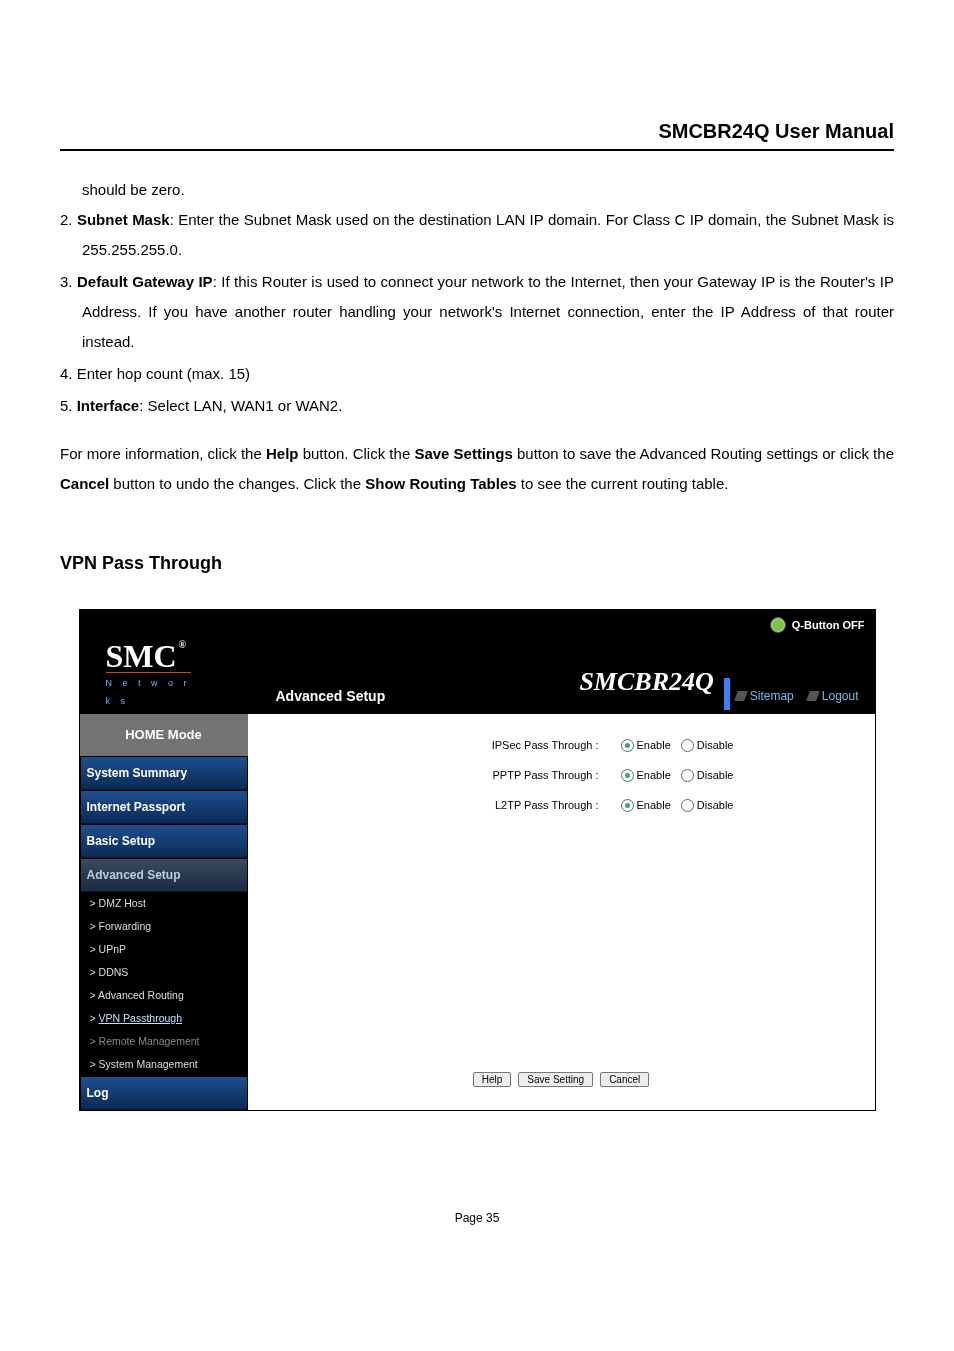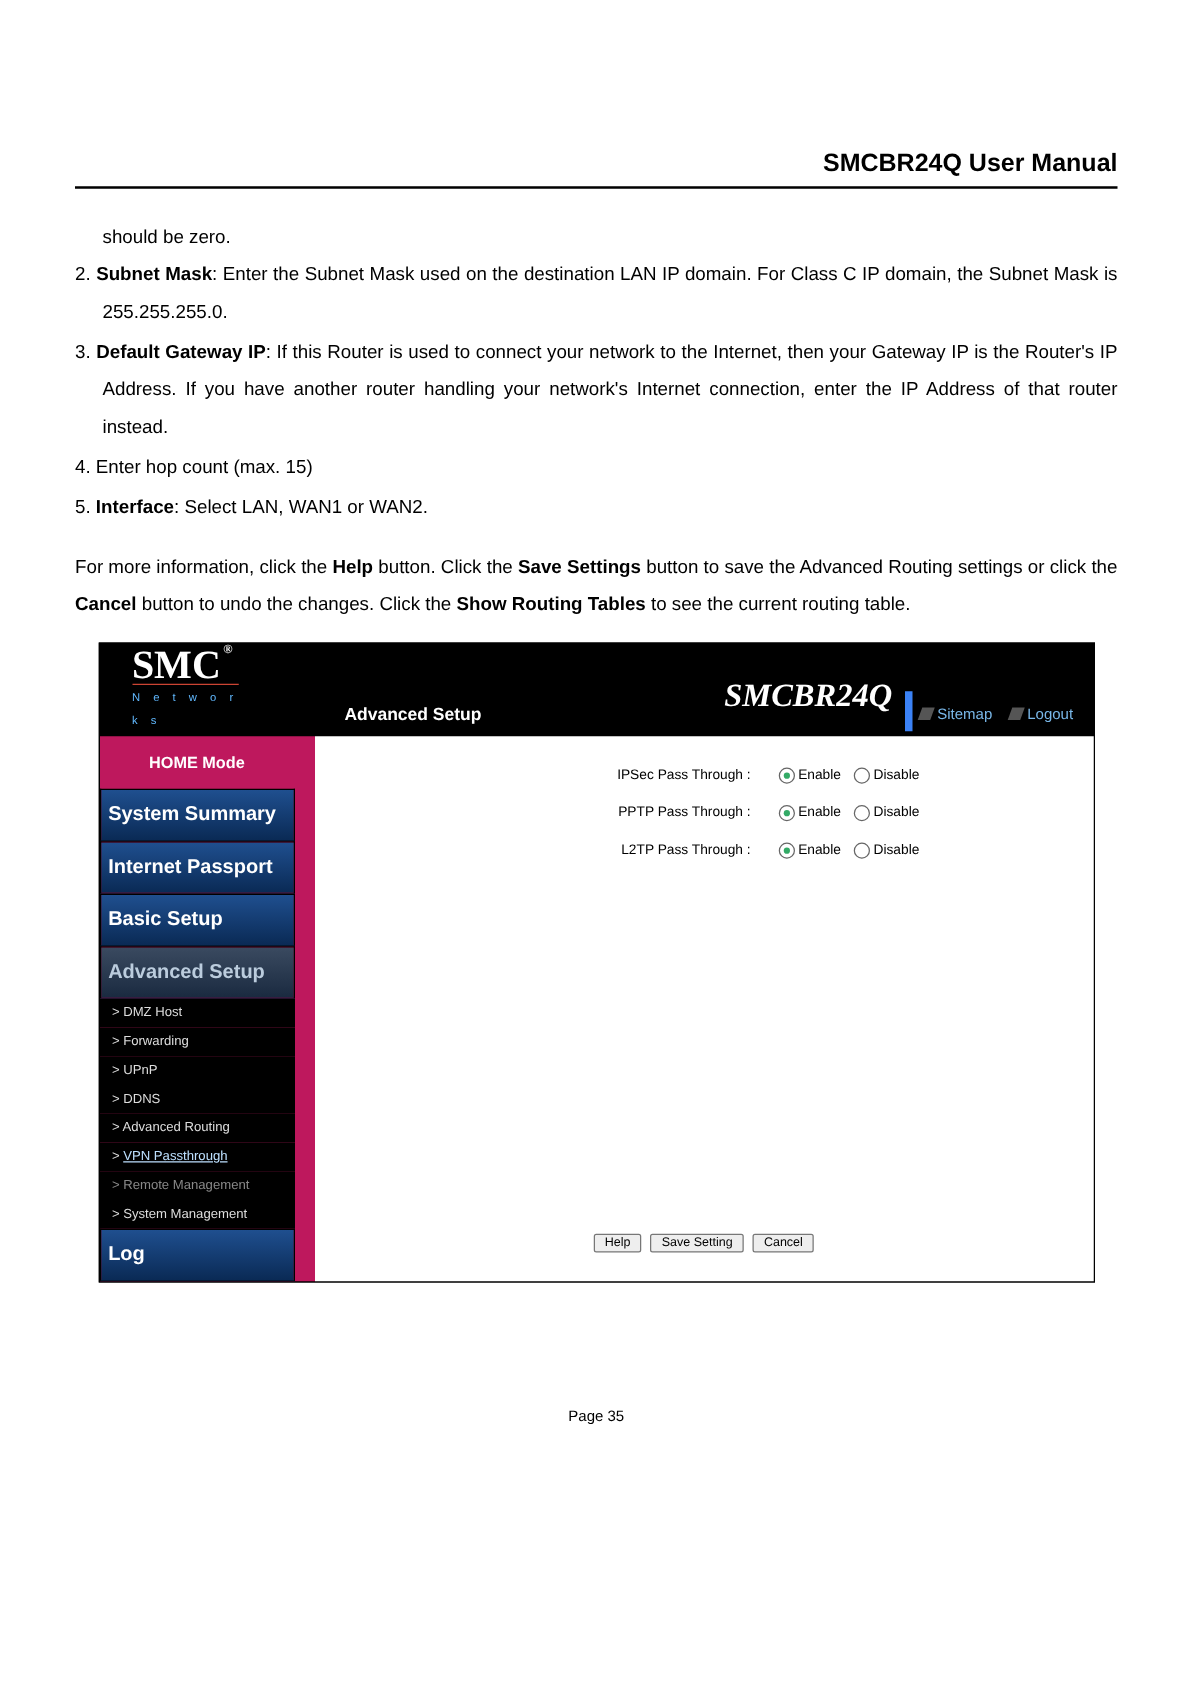--- a/index.html
+++ b/index.html
@@ -114,29 +114,29 @@
     height:30px;
   }
   .link-cell .lk {
     color:#79b7e8; font-size:12px; display:flex; align-items:center; gap:4px;
   }
   .pg-icon {
     width:10px;height:10px;background:#555;transform:skewX(-20deg);
     display:inline-block;
   }
   .shot-body { display:flex; background:#000; }
-  .sidebar { width:156px; background:#be185d; padding:0 16px 0 0; }
+  .sidebar { width:168px; background:#737373; padding:0 0 0 0; }
   .sb-home {
     color:#fff; font-weight:bold; text-align:center;
     font-size:13px; padding:8px 0 8px 0;
   }
   .sb-btn {
     display:block; margin:0;
     background: linear-gradient(#1f4f8f,#0a2a55);
-    color:#fff; font-weight:bold; font-size:16px;
+    color:#fff; font-weight:bold; font-size:12px;
     padding:4px 6px; border:1px solid #000;
     border-bottom:1px solid #041a33;
   }
   .sb-btn.dim {
     background: linear-gradient(#3a4a60,#1a2a40);
     color:#bcd;
   }
   .sb-btn.log {
     background: linear-gradient(#1f4f8f,#0a2a55);
   }
@@ -193,22 +193,27 @@
       <li>4. Enter hop count (max. 15)</li>
       <li>
         <span>5. </span><b>Interface</b><span>: Select LAN, WAN1 or WAN2.</span>
       </li>
     </ol>
 
     <p style="margin-top:10px;">
       <span>For more information, click the </span><b>Help</b><span> button. Click the </span><b>Save Settings</b><span> button to save the Advanced Routing settings or click the </span><b>Cancel</b><span> button to undo the changes. Click the </span><b>Show Routing Tables</b><span> to see the current routing table.</span>
     </p>
 
+    <div class="section-title">VPN Pass Through</div>
 
     <div class="shot">
+      <div class="shot-top">
+        <span class="qbtn-icon"></span>
+        <span>Q-Button OFF</span>
+      </div>
       <div class="shot-header">
         <div class="logo-cell">
           <div class="logo-main">
             <span>SMC</span>
             <span class="logo-reg">®</span>
           </div>
           <div class="logo-sub">N e t w o r k s</div>
         </div>
         <div class="title-cell">
           <div class="bc1">Advanced Setup</div>

